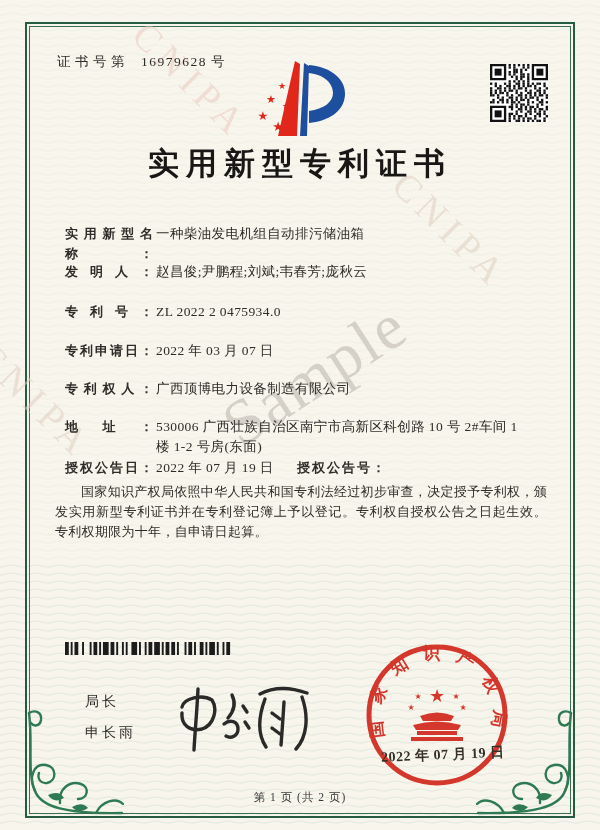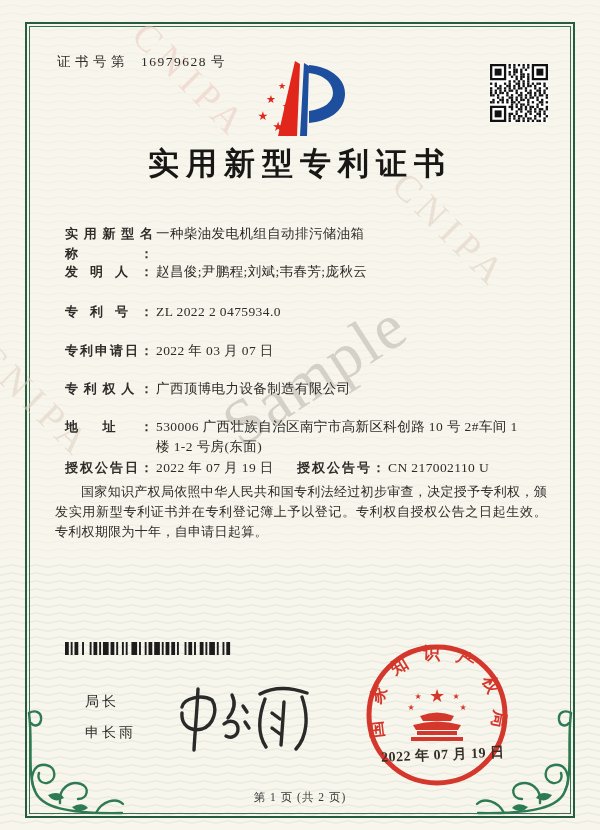--- a/index.html
+++ b/index.html
@@ -422,21 +422,20 @@
     <span class="val">广西顶博电力设备制造有限公司</span>
   </div>
   <div class="row" style="top:417px;">
     <span class="lbl">地址：</span>
     <span class="val wrap">530006 广西壮族自治区南宁市高新区科创路 10 号 2#车间 1 楼 1-2 号房(东面)</span>
   </div>
   <div class="row" style="top:458px;">
     <span class="lbl">授权公告日：</span>
     <span class="val w1">2022 年 07 月 19 日</span>
     <span class="lbl">授权公告号：</span>
-    <span class="val">CN 217002110 U</span>
   </div>
 
   <div class="paras">
     <p>国家知识产权局依照中华人民共和国专利法经过初步审查，决定授予专利权，颁发实用新型专利证书并在专利登记簿上予以登记。专利权自授权公告之日起生效。专利权期限为十年，自申请日起算。</p>
   </div>
 
   <svg class="barcode" id="barcode-svg" width="167" height="13" preserveAspectRatio="none" viewBox="0 0 88 13">
     <g id="barcode-bars" fill="#1c1c1c">
         <rect x="0" y="0" width="2" height="13"></rect>
         <rect x="3" y="0" width="1" height="13"></rect>

